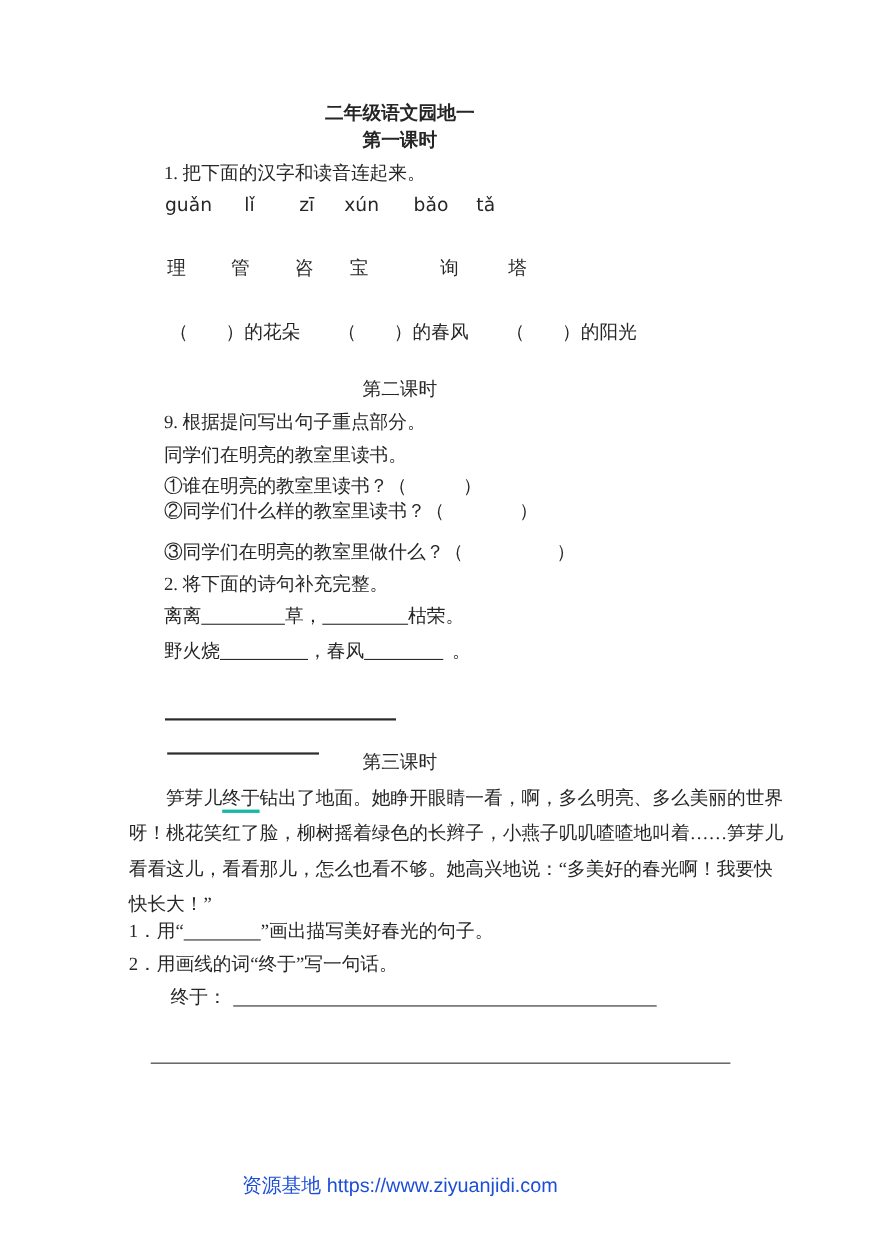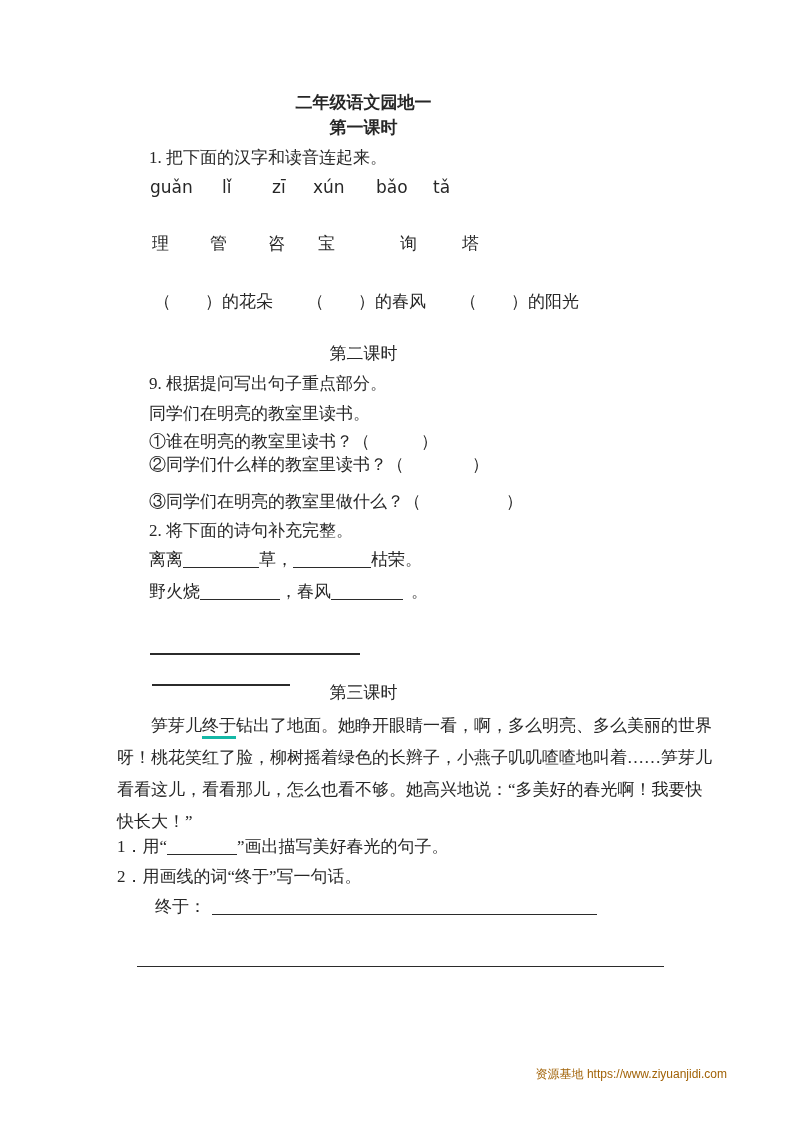--- a/index.html
+++ b/index.html
@@ -15,23 +15,23 @@
   .pinrow { font-family:"DejaVu Sans","Liberation Sans",sans-serif; font-size:17px; }
   .blank {
     display:inline-block; border-bottom:1px solid #2b2b2b;
     height:16px; vertical-align:-3px;
   }
   .hline { position:absolute; border-bottom:2px solid #2b2b2b; height:0; }
   .u-word { border-bottom:3px solid #14b8a6; padding-bottom:1px; }
   .passage div { height:32px; line-height:32px; }
   .indent2 { padding-left:34px; }
   .footer {
-    position:absolute; left:0; right:0; top:1066px; text-align:right;
+    position:absolute; left:0; right:0; top:1066px; text-align:center;
     font-family:"Liberation Sans","DejaVu Sans",sans-serif;
-    font-size:12px; color:#a16207;
+    font-size:18px; color:#1d4ed8;
   }
 </style>
 </head>
 <body>
 
 <div class="page">
 
   <div class="row center bold" style="top:92px;">二年级语文园地一</div>
   <div class="row center bold" style="top:117px;">第一课时</div>
 

